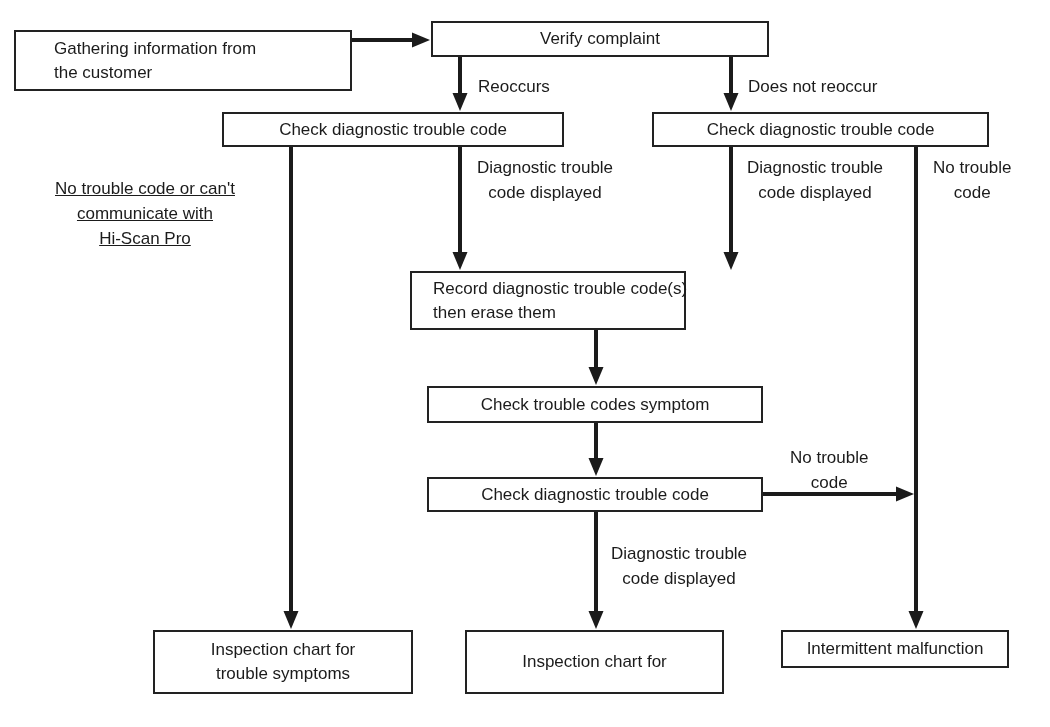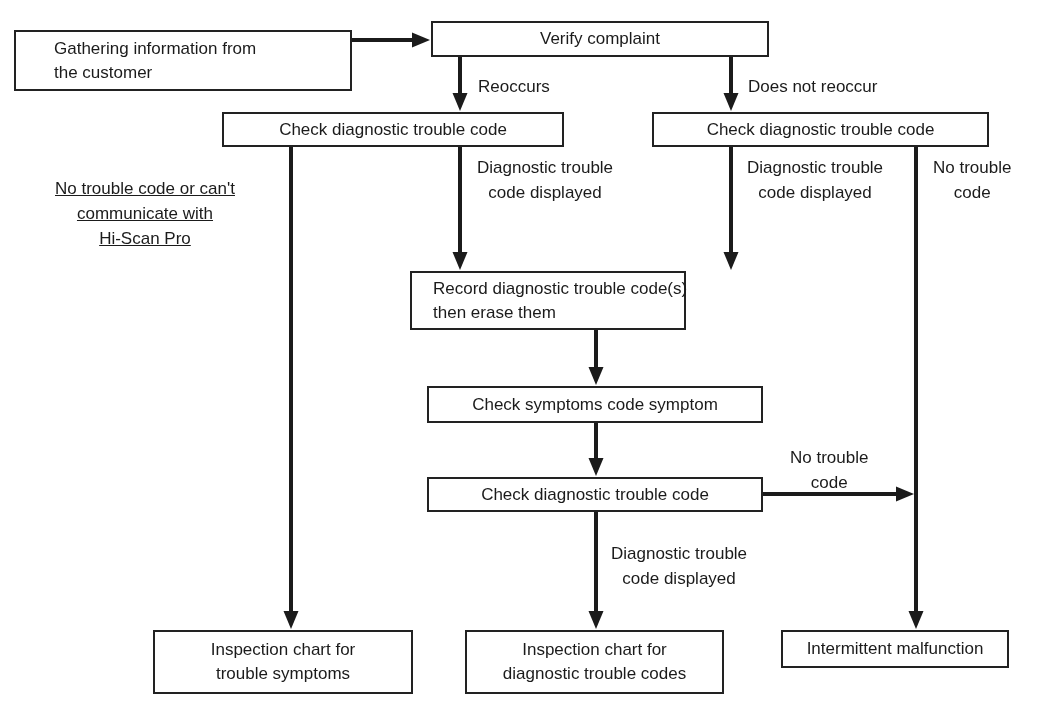--- a/index.html
+++ b/index.html
@@ -142,35 +142,34 @@
   <div class="box" style="left:652px; top:112px; width:337px; height:35px;">
     <span class="ln">Check diagnostic trouble code</span>
   </div>
 
   <div class="box align-left" style="left:410px; top:271px; width:276px; height:59px; padding-left:21px;">
     <span class="ln">Record diagnostic trouble code(s)</span>
     <span class="ln">then erase them</span>
   </div>
 
   <div class="box" style="left:427px; top:386px; width:336px; height:37px;">
-    <span class="ln">Check symptoms code symptom</span>
+    <span class="ln">Check trouble codes symptom</span>
   </div>
 
   <div class="box" style="left:427px; top:477px; width:336px; height:35px;">
     <span class="ln">Check diagnostic trouble code</span>
   </div>
 
   <div class="box" style="left:153px; top:630px; width:260px; height:64px;">
     <span class="ln">Inspection chart for</span>
     <span class="ln">trouble symptoms</span>
   </div>
 
   <div class="box" style="left:465px; top:630px; width:259px; height:64px;">
     <span class="ln">Inspection chart for</span>
-    <span class="ln">diagnostic trouble codes</span>
   </div>
 
   <div class="box" style="left:781px; top:630px; width:228px; height:38px;">
     <span class="ln">Intermittent malfunction</span>
   </div>
 
   <div class="edge-label" style="left:478px; top:74px;">
     <span class="ln">Reoccurs</span>
   </div>
 

